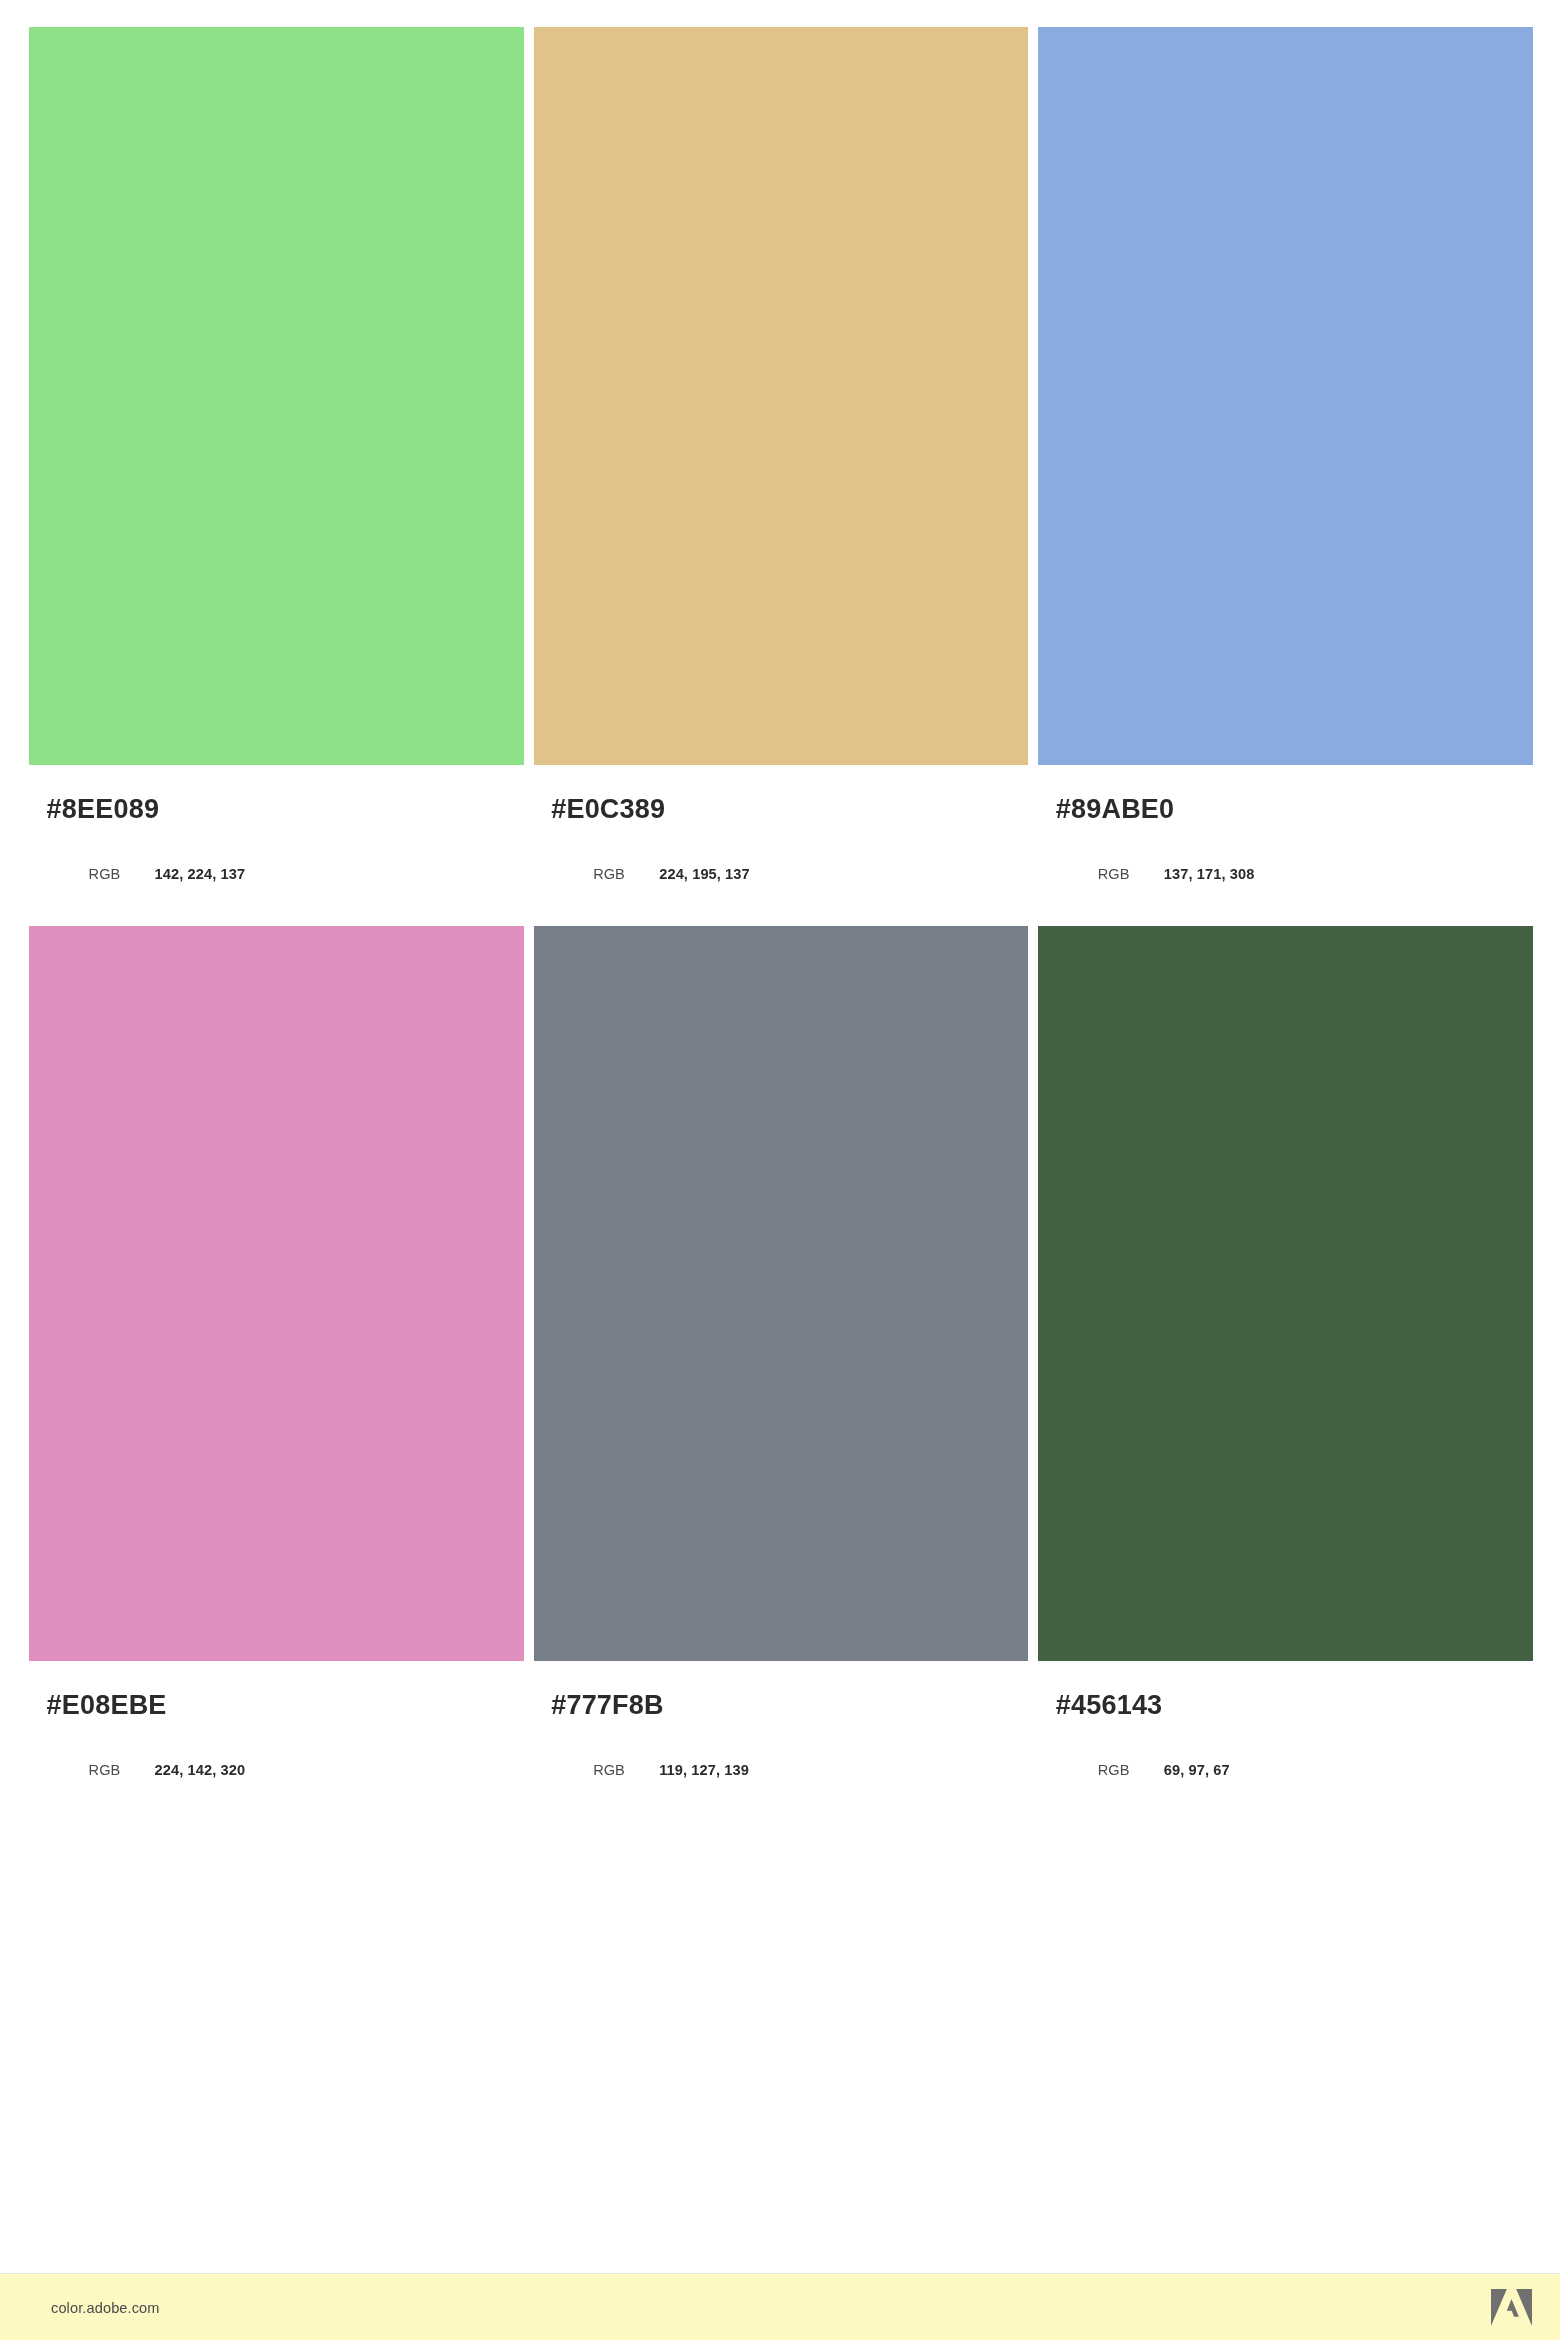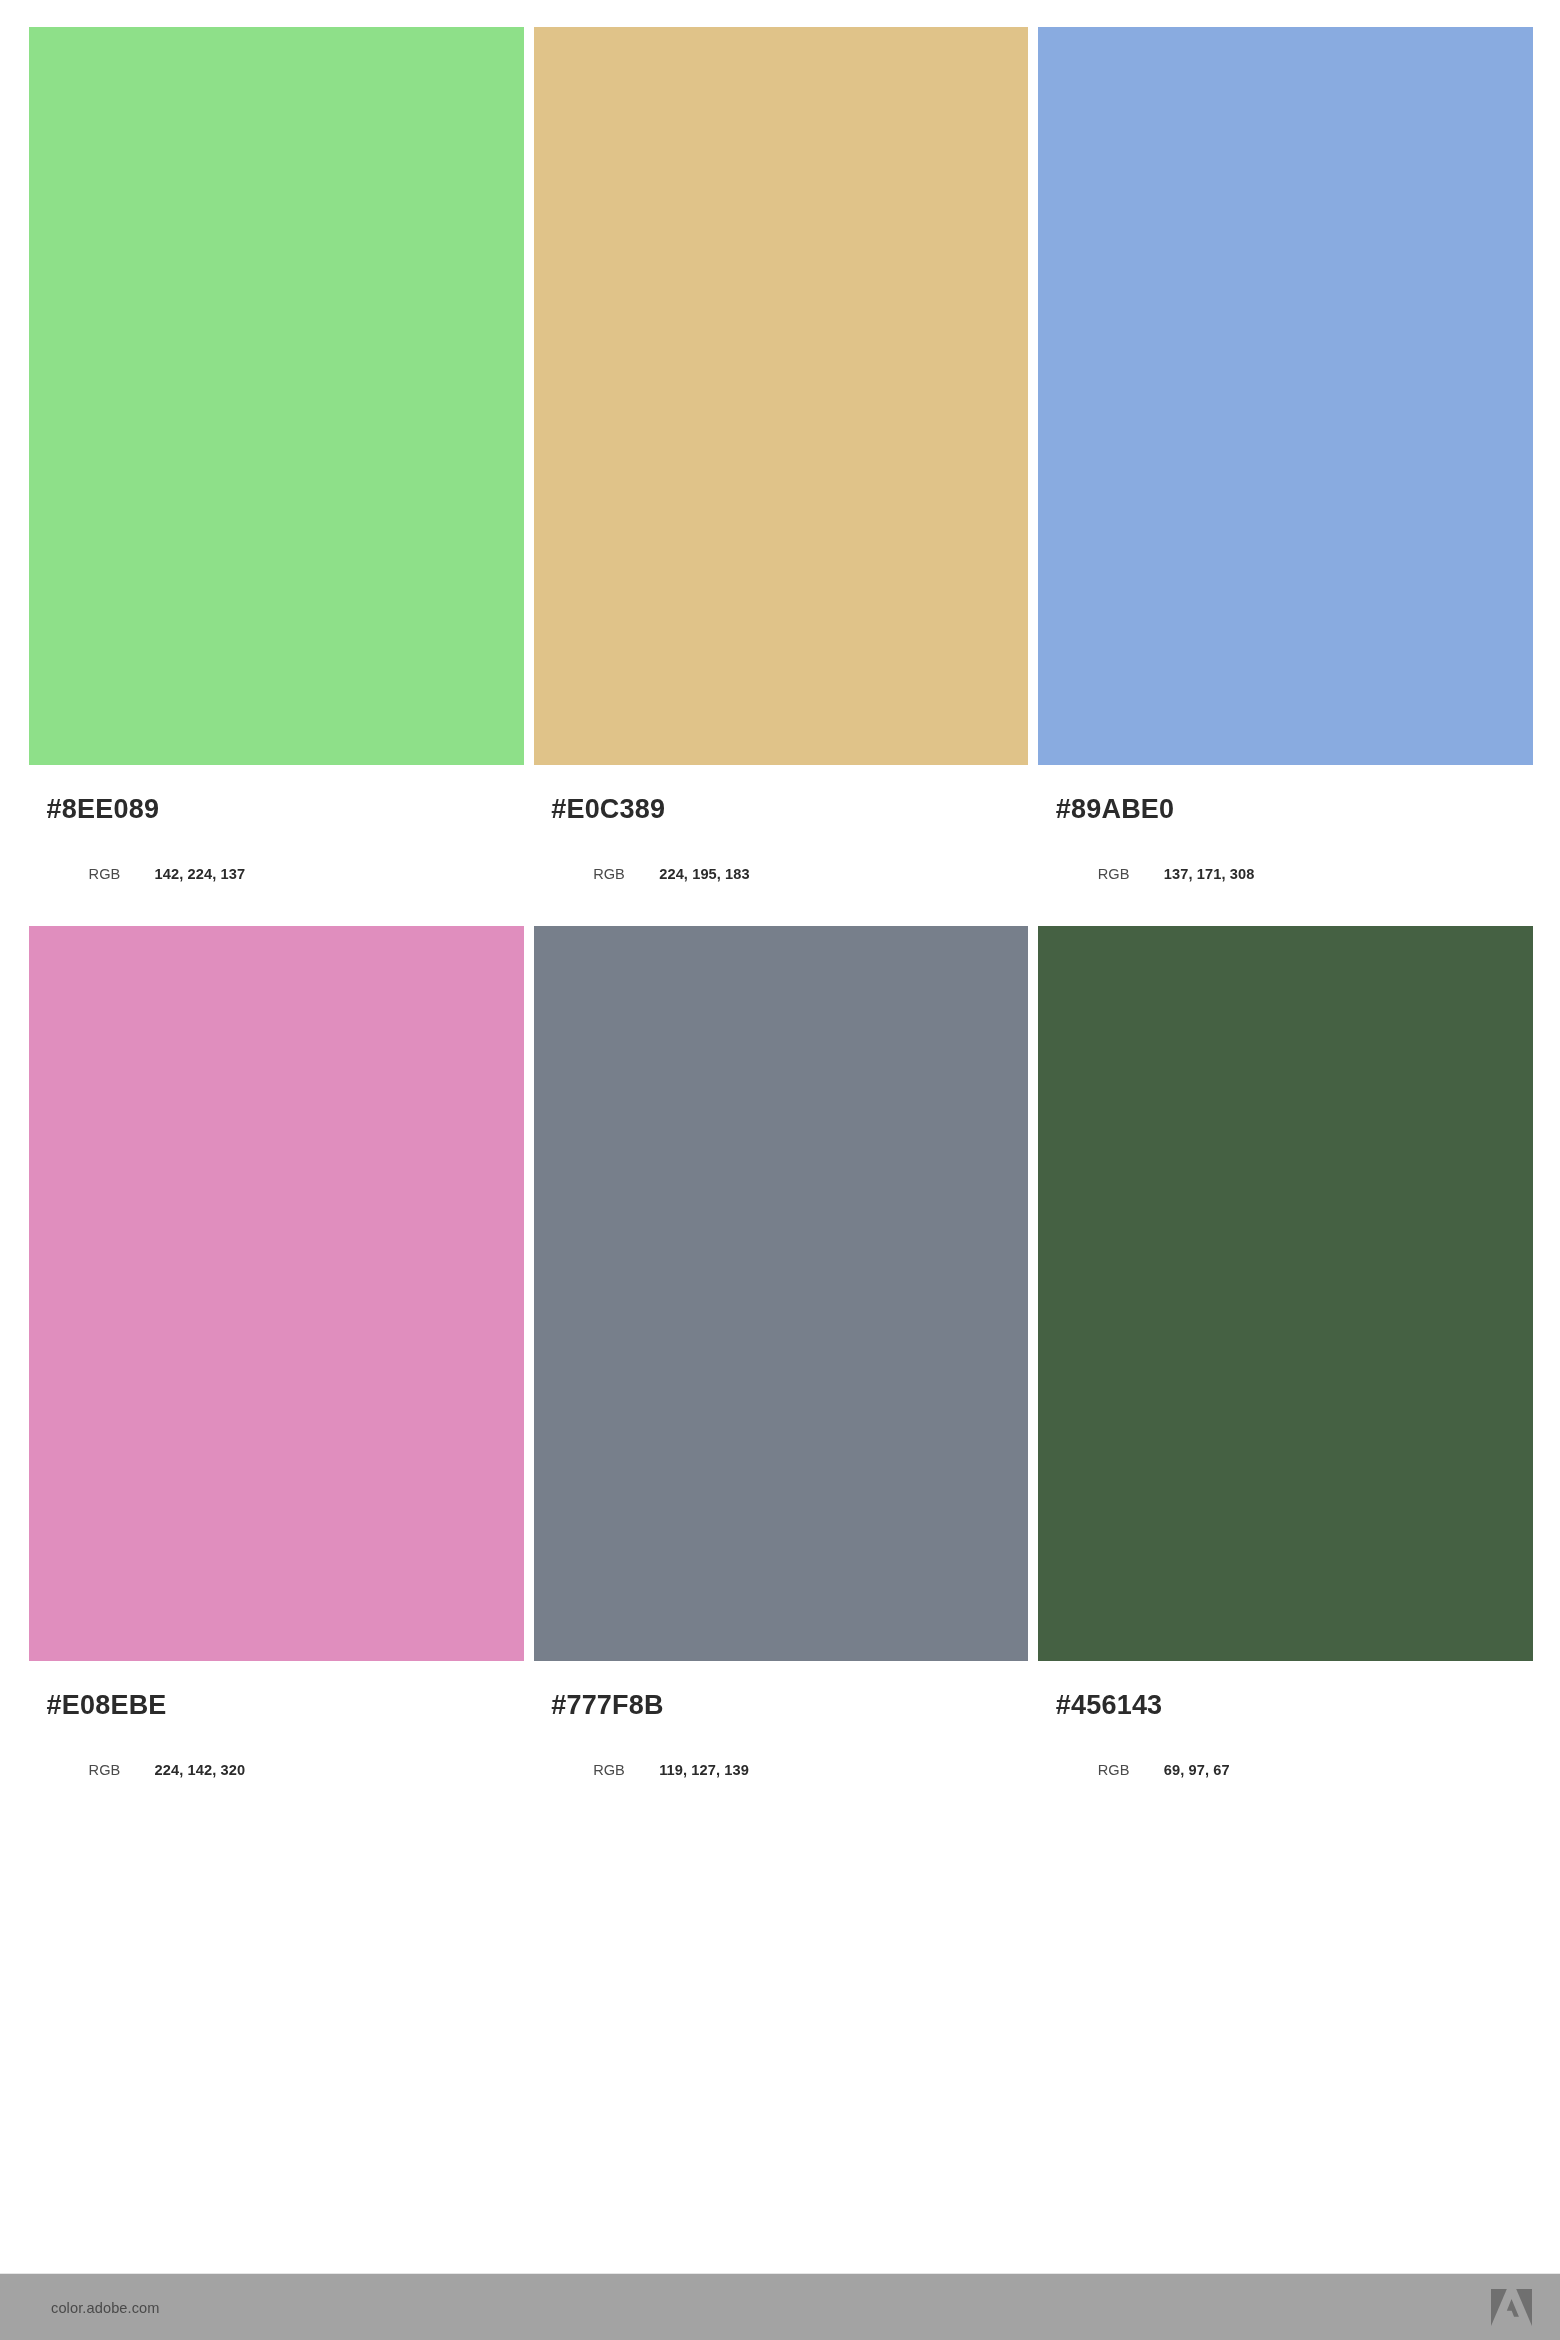--- a/index.html
+++ b/index.html
@@ -94,21 +94,21 @@
     letter-spacing: 0.1px;
     margin-top: 20px;
   }
 
   .footer {
     position: absolute;
     left: 0;
     bottom: 0;
     width: 1560px;
     height: 68px;
-    background: #a3a3a3;
+    background: #fef9c3;
     border-top: 1px solid #e6e6e6;
     box-sizing: border-box;
     display: flex;
     align-items: center;
     justify-content: space-between;
   }
 
   .footer-url {
     margin-left: 51px;
     font-size: 14.6px;
@@ -142,21 +142,21 @@
           </div>
         </div>
       </div>
 
       <div class="swatch-cell">
         <div class="swatch-chip" style="background: rgb(224, 195, 137);"></div>
         <div class="swatch-info">
           <div class="swatch-hex">#E0C389</div>
           <div class="swatch-rgb-line">
             <span class="rgb-label">RGB</span>
-            <span class="rgb-values">224, 195, 183</span>
+            <span class="rgb-values">224, 195, 137</span>
           </div>
         </div>
       </div>
 
       <div class="swatch-cell">
         <div class="swatch-chip" style="background: rgb(137, 171, 224);"></div>
         <div class="swatch-info">
           <div class="swatch-hex">#89ABE0</div>
           <div class="swatch-rgb-line">
             <span class="rgb-label">RGB</span>

